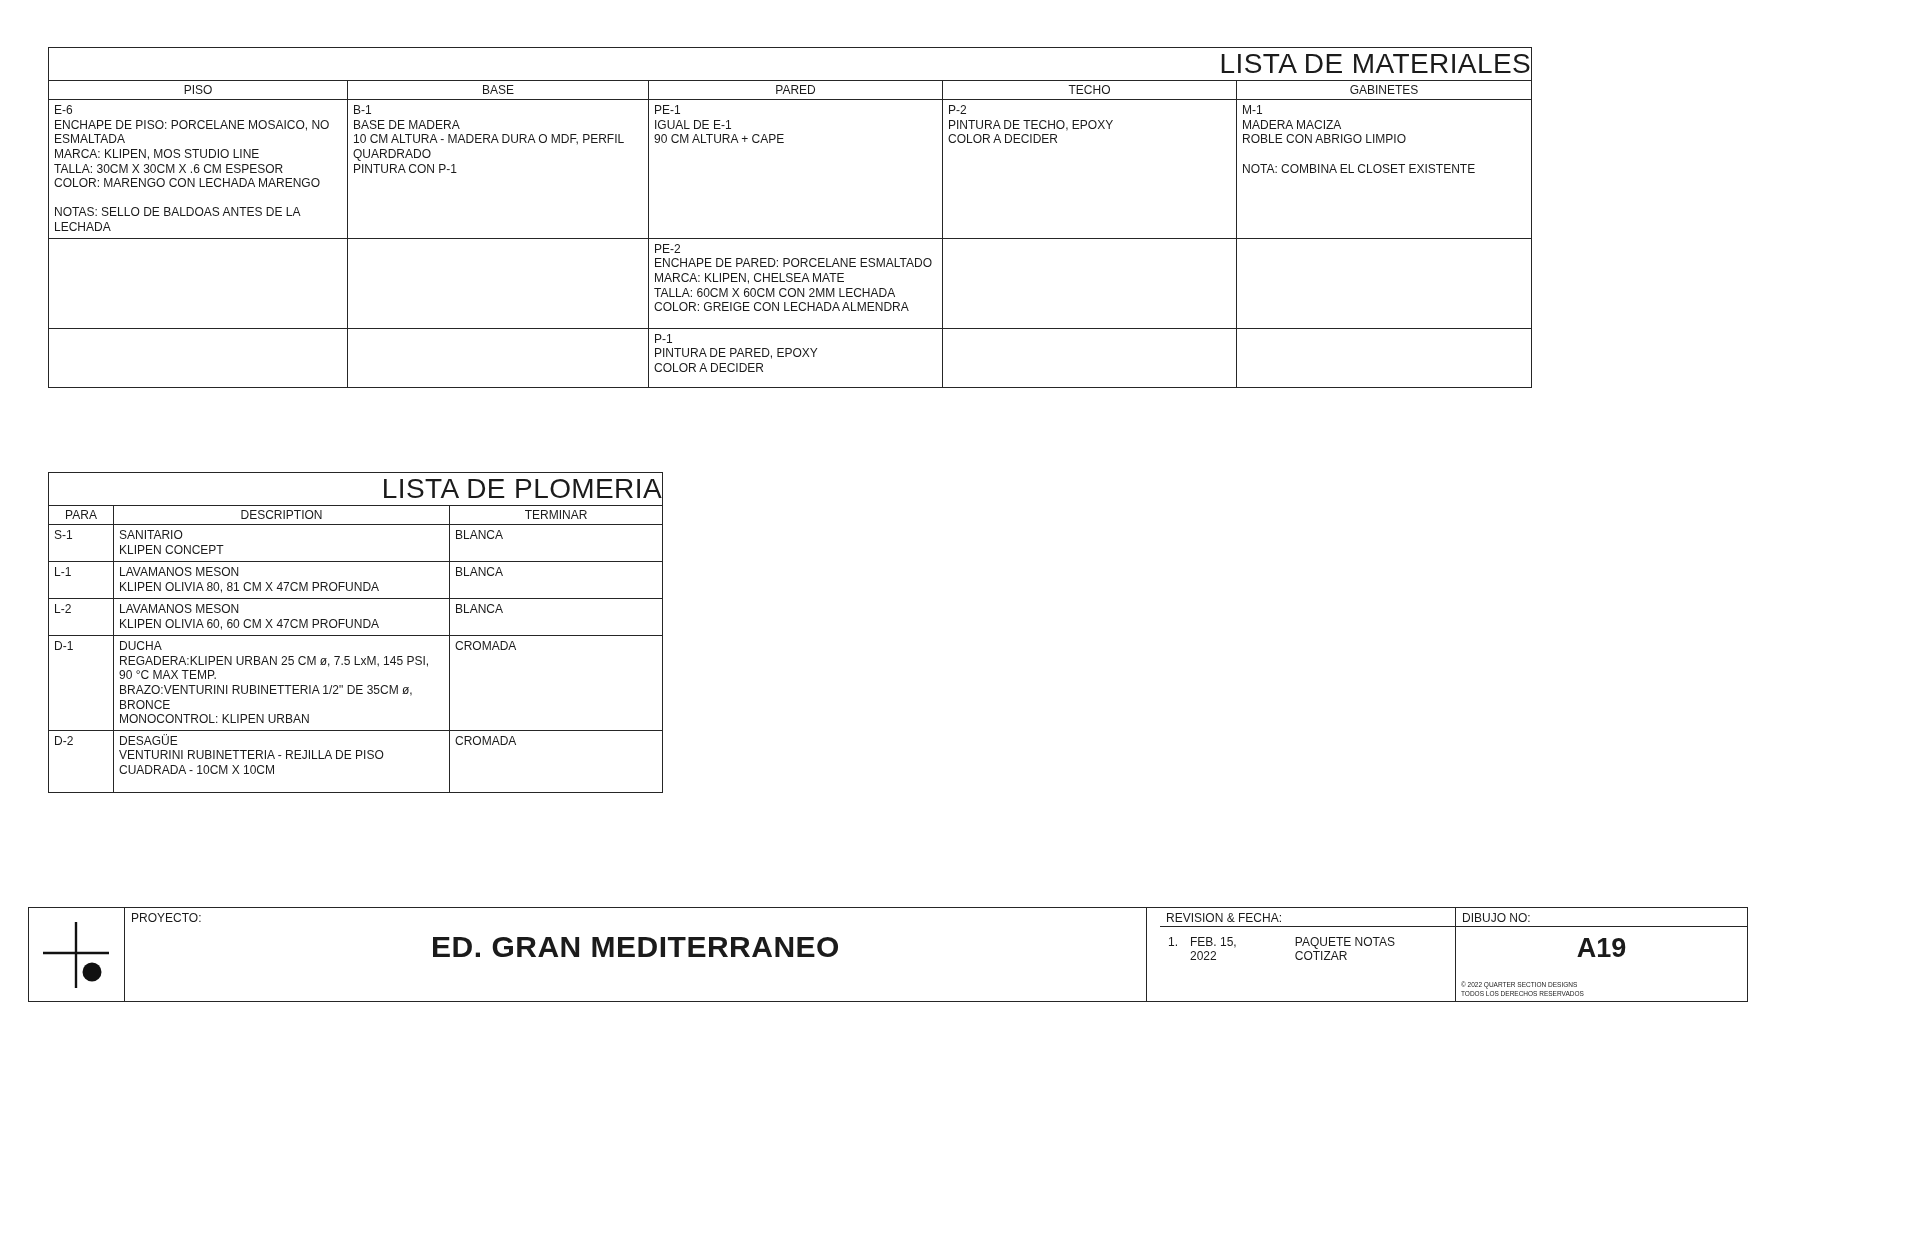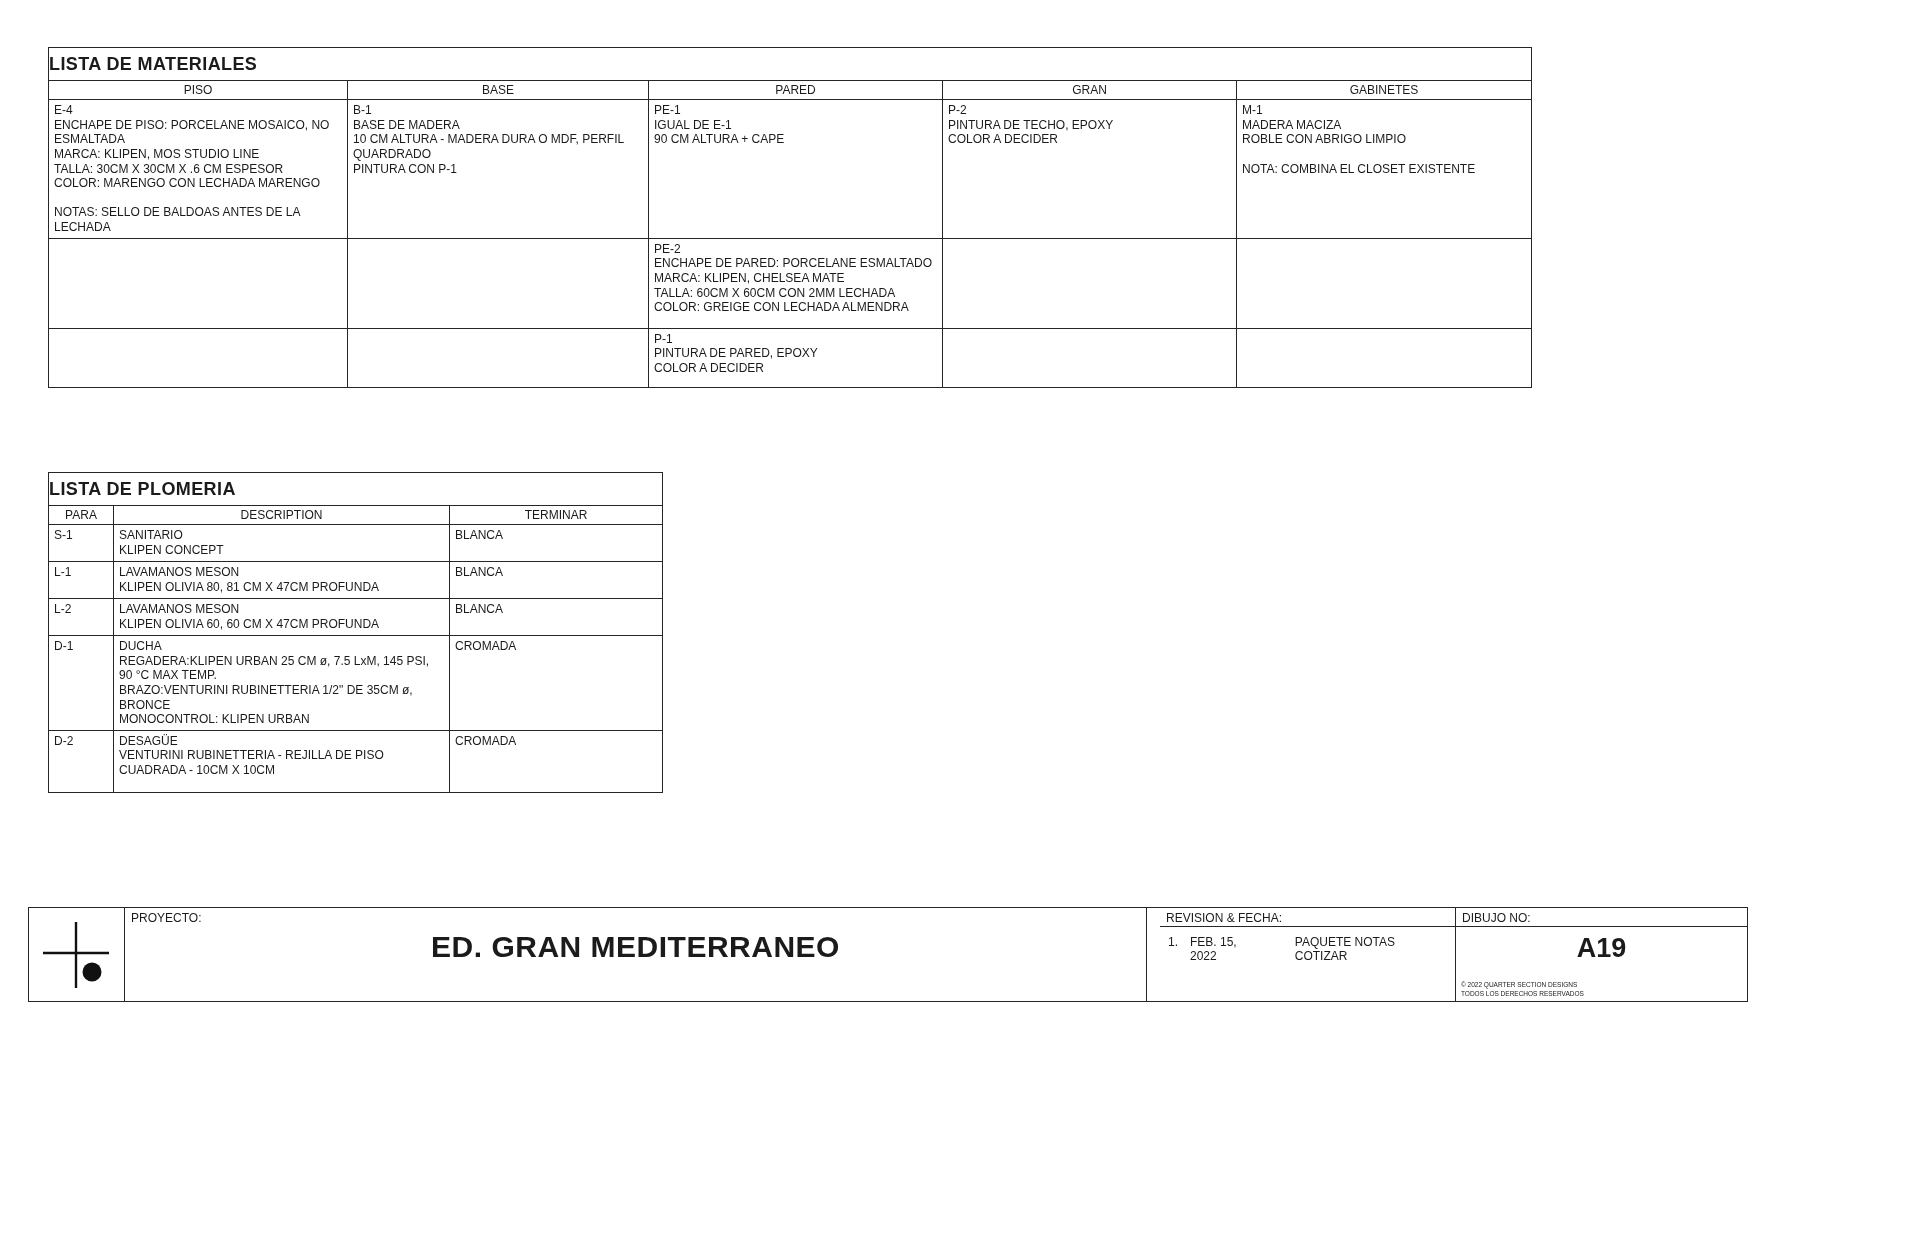--- a/index.html
+++ b/index.html
@@ -19,23 +19,23 @@
     background: #fff;
   }
   th, td {
     border: 1px solid #262626;
     vertical-align: top;
     font-weight: normal;
   }
   .tbl-title th {
     height: 33px;
     vertical-align: middle;
-    text-align: left;
-    font-size: 18px;
-    font-weight: bold;
+    text-align: right;
+    font-size: 28px;
+    font-weight: normal;
     letter-spacing: 0.4px;
   }
   .tbl-head th {
     height: 19px;
     vertical-align: middle;
     text-align: center;
     font-size: 12px;
     line-height: 1;
     padding: 1px 2px;
   }
@@ -141,27 +141,27 @@
         <col style="width:295px">
     </colgroup>
     <thead>
       <tr class="tbl-title">
         <th colspan="5">LISTA DE MATERIALES</th>
       </tr>
       <tr class="tbl-head">
         <th>PISO</th>
         <th>BASE</th>
         <th>PARED</th>
-        <th>GRAN</th>
+        <th>TECHO</th>
         <th>GABINETES</th>
       </tr>
     </thead>
     <tbody>
       <tr class="m-r0">
-        <td class="cell">E-4
+        <td class="cell">E-6
 ENCHAPE DE PISO: PORCELANE MOSAICO, NO ESMALTADA
 MARCA: KLIPEN, MOS STUDIO LINE
 TALLA: 30CM X 30CM X .6 CM ESPESOR
 COLOR: MARENGO CON LECHADA MARENGO
 
 NOTAS: SELLO DE BALDOAS ANTES DE LA LECHADA</td>
         <td class="cell">B-1
 BASE DE MADERA
 10 CM ALTURA - MADERA DURA O MDF, PERFIL QUARDRADO
 PINTURA CON P-1</td>

